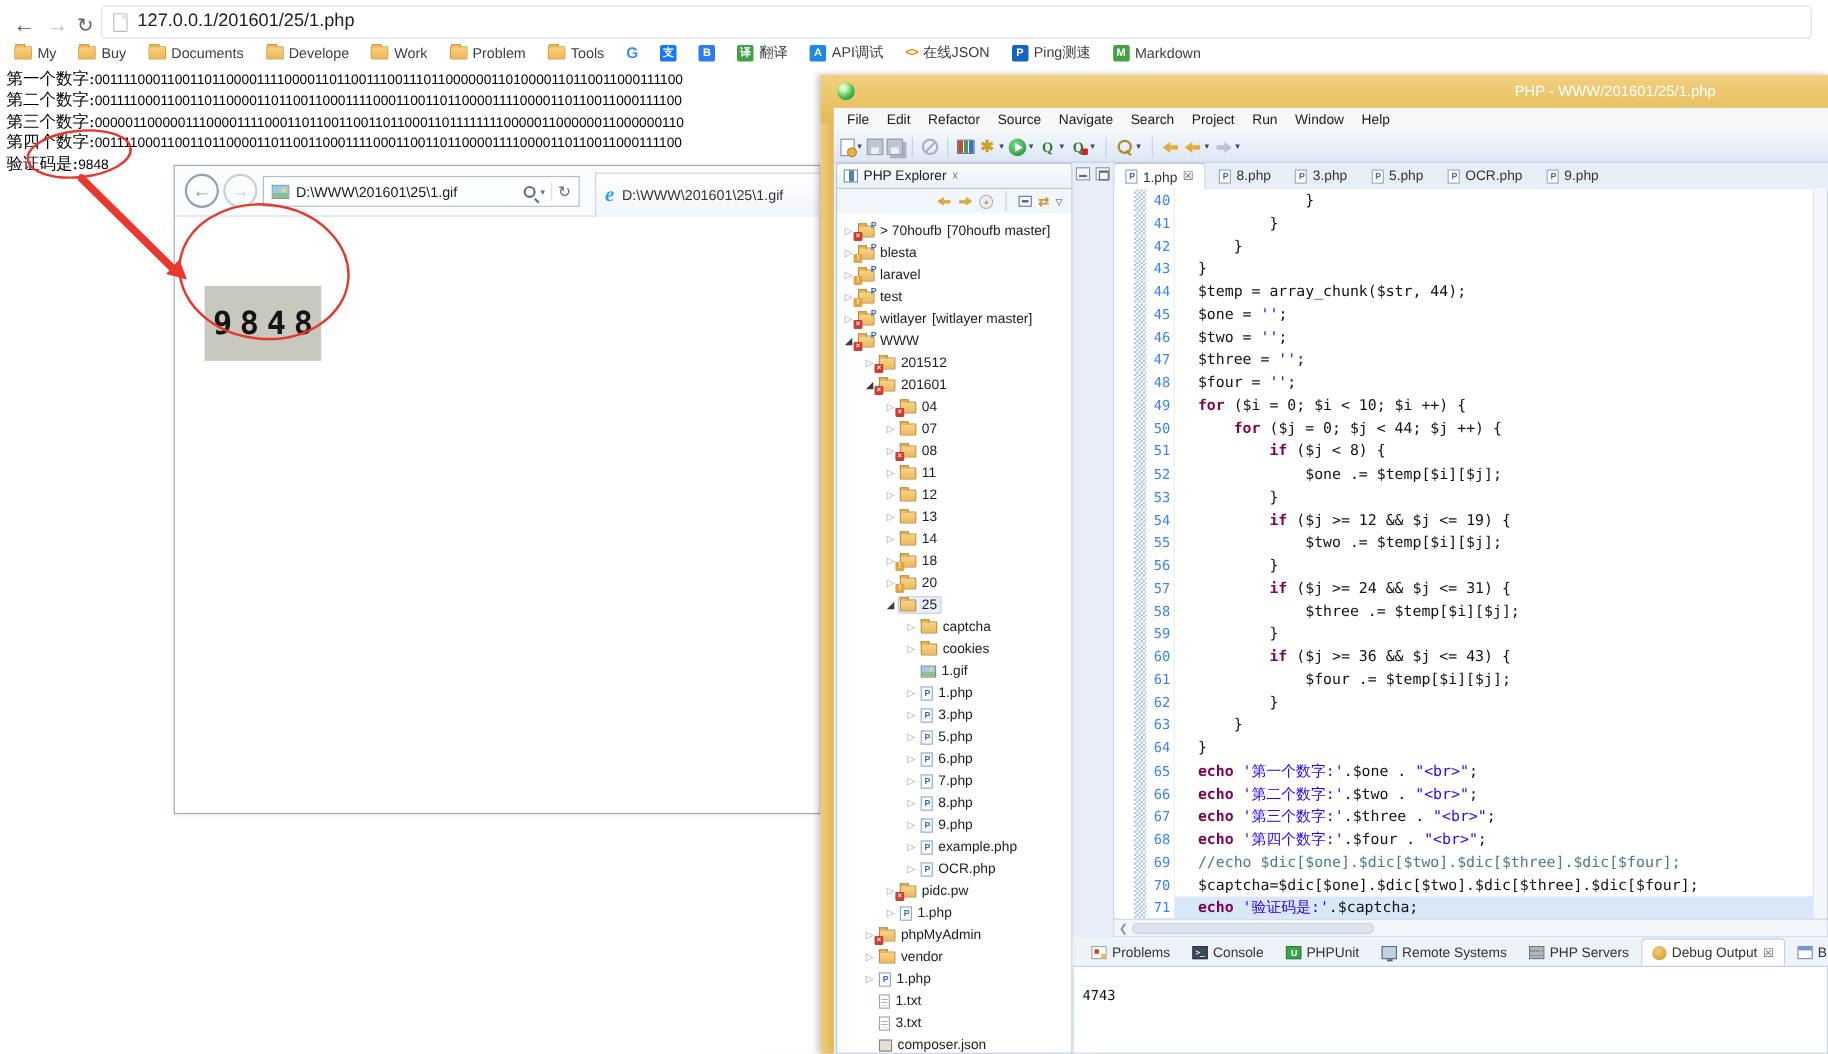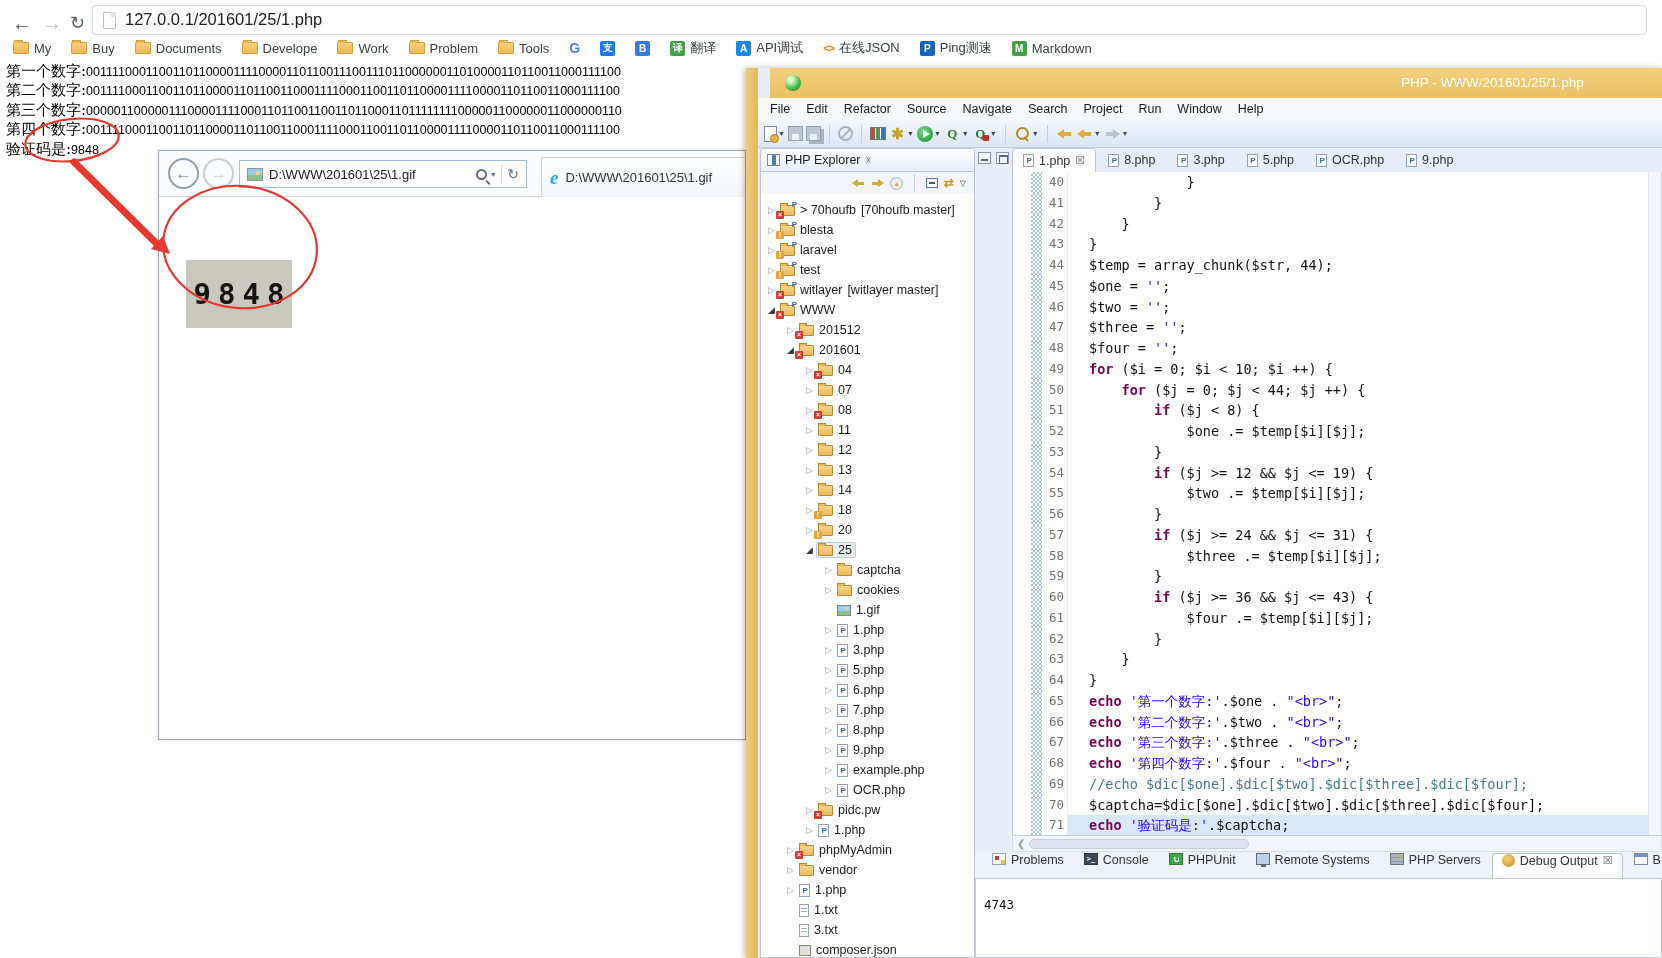--- a/index.html
+++ b/index.html
@@ -51,21 +51,21 @@
   .ie-refresh{font-size:14px;color:#5F7080;margin-right:7px;}
   #ie-tab{position:absolute;left:382px;top:6px;right:0;height:40px;background:linear-gradient(#FDFEFF,#F2F6FA);border:1px solid #C8D2DC;border-bottom:none;border-right:none;display:flex;align-items:center;overflow:hidden;padding-left:8px;gap:7px;}
   .e-logo{font-family:"Liberation Serif",serif;font-style:italic;font-weight:bold;font-size:19px;color:#2FA3E8;line-height:1;}
   #ie-tab .tab-text{font-size:13px;color:#333;white-space:nowrap;}
   #ie-body{position:absolute;left:0;top:46px;right:0;bottom:0;background:#fff;}
   #captcha-img{position:absolute;left:27px;top:63px;width:106px;height:68px;display:flex;align-items:center;justify-content:center;font-family:"DejaVu Sans Mono",monospace;font-weight:bold;font-size:29px;letter-spacing:7px;color:#141414;text-indent:7px;}
 
   
   #eclipse{position:absolute;left:746px;top:68px;width:916px;height:890px;background:#E8EEF7;box-shadow:-2px 0 6px rgba(0,0,0,.25);}
   #e-left-border{position:absolute;left:0;top:0;width:12px;height:100%;background:linear-gradient(90deg,#F0CC79,#E2B75A);z-index:3;}
-  #e-title{position:absolute;left:0;top:0;right:0;height:44px;background:linear-gradient(#F2D080,#E2BA55);z-index:4;margin-left:24px;}
+  #e-title{position:absolute;left:0;top:0;right:0;height:44px;background:linear-gradient(#F2D080,#E2BA55);z-index:4;}
   #e-orb{position:absolute;left:15px;top:7px;width:16px;height:16px;border-radius:50%;background:radial-gradient(circle at 35% 30%,#D9FFCB 15%,#4CC14F 55%,#15701F);}
   #e-title-text{position:absolute;left:631px;top:7px;font-size:13.5px;color:#fff;white-space:nowrap;overflow:hidden;right:0;}
   #e-menubar{position:absolute;left:12px;top:30px;right:0;height:22px;background:#F7F8FA;display:flex;align-items:center;padding-left:4px;z-index:4;}
   .menu-item{font-size:12.5px;color:#1a1a1a;padding:2px 8px;}
   #e-toolbar{position:absolute;left:12px;top:52px;right:0;height:28px;background:linear-gradient(#F3F7FC,#DCE6F3);border-bottom:1px solid #C2CEE0;display:flex;align-items:center;padding-left:6px;gap:3px;z-index:4;}
   .tsep{width:1px;height:18px;background:#C4CFDE;margin:0 5px;}
   .tcaret{font-size:7px;color:#3A4A5A;margin-left:1px;}
   .ti{width:17px;height:17px;position:relative;display:inline-block;}
   .ti-new-wizard{background:#fff;border:1px solid #7A8AA0;width:13px;height:16px;}
   .ti-new-wizard::after{content:"";position:absolute;right:-3px;bottom:-2px;width:7px;height:7px;border-radius:50%;background:#E8B43C;border:1px solid #A97F1D;}
@@ -142,35 +142,35 @@
 
   
   #e-editor{position:absolute;left:266px;top:80px;right:0;bottom:0;}
   #ed-tabstrip{height:24px;display:flex;align-items:flex-end;gap:2px;}
   .ed-tab{height:24px;display:flex;align-items:center;gap:5px;padding:0 10px;font-size:12.5px;color:#333;border-top-left-radius:4px;border-top-right-radius:4px;}
   .ed-tab.active{background:#fff;border:1px solid #B9C6D9;border-bottom:none;}
   #ed-code{position:relative;height:664px;background:#fff;border:1px solid #C0CCDE;border-top:none;overflow:hidden;}
   .code-row{display:flex;height:20.75px;align-items:stretch;}
   .cr-ruler{width:18px;flex:none;background:#fff;}
   .cr-diff{width:11px;flex:none;background-image:linear-gradient(45deg,#9FC1E4 25%,transparent 25%,transparent 75%,#9FC1E4 75%),linear-gradient(45deg,#9FC1E4 25%,#fff 25%,#fff 75%,#9FC1E4 75%);background-size:4px 4px;background-position:0 0,2px 2px;}
-  .cr-num{width:26px;flex:none;text-align:right;font-family:"DejaVu Sans Mono",monospace;font-size:12.5px;color:#737373;line-height:20.75px;border-right:1px solid #EDEDED;padding-right:3px;}
+  .cr-num{width:26px;flex:none;text-align:right;font-family:"DejaVu Sans Mono",monospace;font-size:12.5px;color:#3b82f6;line-height:20.75px;border-right:1px solid #EDEDED;padding-right:3px;}
   .cr-text{flex:1;font-family:"DejaVu Sans Mono",monospace;font-size:13.5px;line-height:20.75px;white-space:pre;padding-left:21px;color:#111;}
   .code-row.hl .cr-text{background:#D9E8F8;}
   .tk-k{color:var(--kw);font-weight:bold;}
   .tk-s{color:var(--str);}
   .tk-c{color:var(--cmt);}
   #ed-vscroll{position:absolute;right:0;top:0;width:13px;height:100%;background:#F4F6FA;border-left:1px solid #E0E5EC;}
   #ed-hscroll{height:16px;background:#F2F5FA;border:1px solid #D5DDE8;border-top:none;display:flex;align-items:center;}
   #ed-hscroll .harrow{font-size:10px;color:#8A97A8;padding:0 4px;}
   #ed-hscroll .hthumb{width:220px;height:10px;background:#DDE4EF;border:1px solid #C5CFDE;border-radius:5px;}
 
   
   #e-bottom{position:absolute;left:229px;right:0;top:784px;bottom:0;background:#EEF2F9;}
   #b-tabstrip{height:26px;display:flex;align-items:flex-end;gap:2px;padding-left:8px;overflow:hidden;}
-  .b-tab{height:25px;display:flex;gap:5px;padding:0 9px;font-size:12.5px;color:#333;white-space:nowrap;border-top-left-radius:4px;border-top-right-radius:4px;}
+  .b-tab{height:25px;display:flex;align-items:center;gap:5px;padding:0 9px;font-size:12.5px;color:#333;white-space:nowrap;border-top-left-radius:4px;border-top-right-radius:4px;}
   .b-tab.active{background:#fff;border:1px solid #B9C6D9;border-bottom:none;}
   #b-content{position:absolute;left:0;right:0;top:26px;bottom:0;background:#fff;border:1px solid #C0CCDE;font-family:"DejaVu Sans Mono",monospace;font-size:12.5px;color:#111;padding:18px 8px;}
   .bi{position:relative;display:inline-block;width:14px;height:12px;flex:none;}
   .bi-problems{border:1px solid #98A4B2;background:#fff;}
   .bi-problems::before{content:"";position:absolute;left:2px;top:2px;width:4px;height:4px;background:#D23B30;}
   .bi-problems::after{content:"";position:absolute;left:8px;top:6px;width:4px;height:4px;background:#E8C23C;}
   .bi-console{background:#3A4A5A;border:1px solid #2A3442;}
   .bi-console::after{content:">_";position:absolute;left:2px;top:1px;font:bold 7px/9px "DejaVu Sans Mono",monospace;color:#fff;}
   .bi-phpunit{background:#3BA54A;border:1px solid #2A7E36;}
   .bi-phpunit::after{content:"U";position:absolute;left:4px;top:1px;font:bold 8px/10px "Liberation Sans",sans-serif;color:#fff;}

